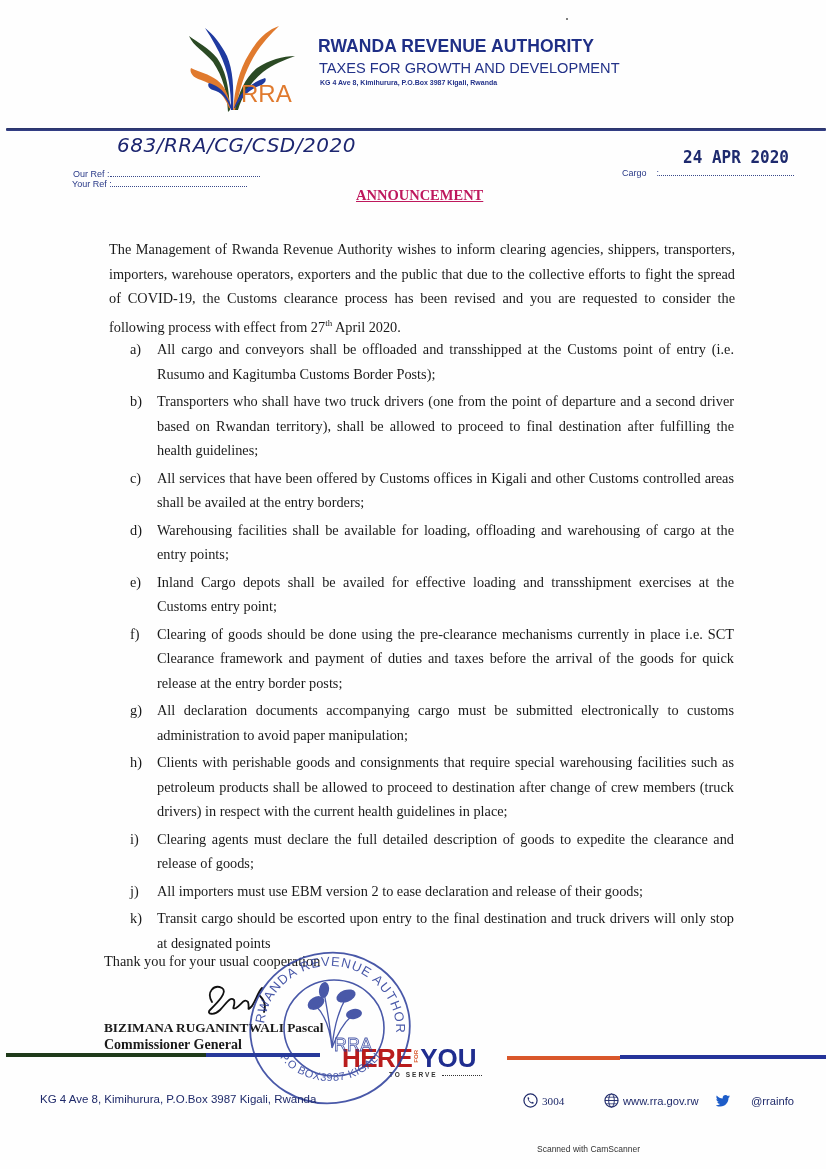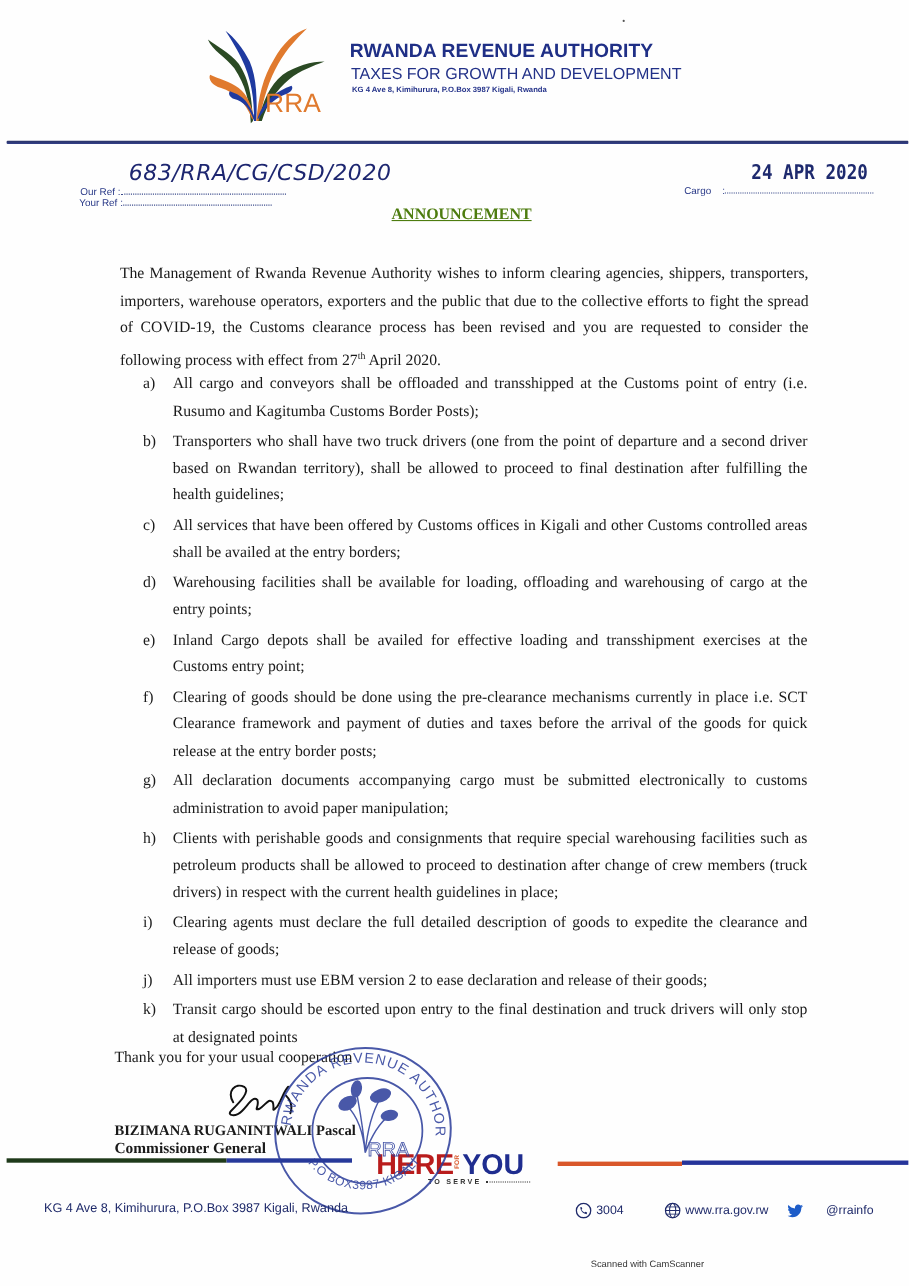--- a/index.html
+++ b/index.html
@@ -40,34 +40,34 @@
     white-space: nowrap;
   }
   .dots {
     display: inline-block; border-bottom: 1px dotted #3a4a8a; height: 1px;
     vertical-align: baseline;
   }
   .our-ref { left: 73px; top: 169px; }
   .your-ref { left: 72px; top: 179px; }
   .date-row { left: 622px; top: 168px; }
   .handwritten-ref {
-    left: 117px; top: 145px;
+    left: 117px; top: 133px;
     font-family: "DejaVu Sans", sans-serif; font-size: 20px; font-style: italic;
     color: #1d2670; letter-spacing: 0.5px; white-space: nowrap;
   }
   .date-stamp {
     left: 683px; top: 147px;
     font-family: "DejaVu Sans Mono", monospace; font-weight: bold; font-size: 16px;
     color: #1e2a6e; letter-spacing: 0px; white-space: nowrap;
     transform: scaleY(1.15);
   }
 
   .announcement-title {
     left: 356px; top: 187px;
-    font-weight: bold; font-size: 14.5px; text-decoration: underline; color: #4d7c0f; text-align: center;
+    font-weight: bold; font-size: 14.5px; text-decoration: underline; color: #be185d; text-align: center;
   }
 
   
   .intro {
     left: 109px; top: 237px; width: 626px;
     font-size: 14.3px; line-height: 24.5px; text-align: justify;
   }
   .items { left: 130px; top: 337px; width: 604px; }
   .item { display: flex; font-size: 14.3px; line-height: 24.5px; margin-bottom: 3px; }
   .item-letter { width: 27px; flex: 0 0 27px; }
@@ -111,21 +111,21 @@
   .footer-address {
     left: 40px; top: 1093px;
     font-family: "Liberation Sans", sans-serif; font-size: 11.5px; color: #1f2a6a;
     white-space: nowrap;
   }
   .footer-contact {
     top: 1093px;
     font-family: "Liberation Sans", sans-serif; font-size: 11.2px; color: #1f2a6a;
     white-space: nowrap; display: flex; align-items: center; gap: 4px;
   }
-  .fc-phone { left: 523px; }
+  .fc-phone { left: 523px; font-family: Liberation Serif, serif; }
   .fc-web { left: 604px; }
   .fc-twitter { left: 716px; gap: 20px; }
   .fc-icon { display: inline-block; width: 15px; height: 15px; }
 
   .scanned {
     left: 537px; top: 1144px;
     font-family: "Liberation Sans", sans-serif; font-size: 8.5px; color: #333;
     white-space: nowrap;
   }
   .speck { width: 2px; height: 2px; background: #555; border-radius: 1px; }

